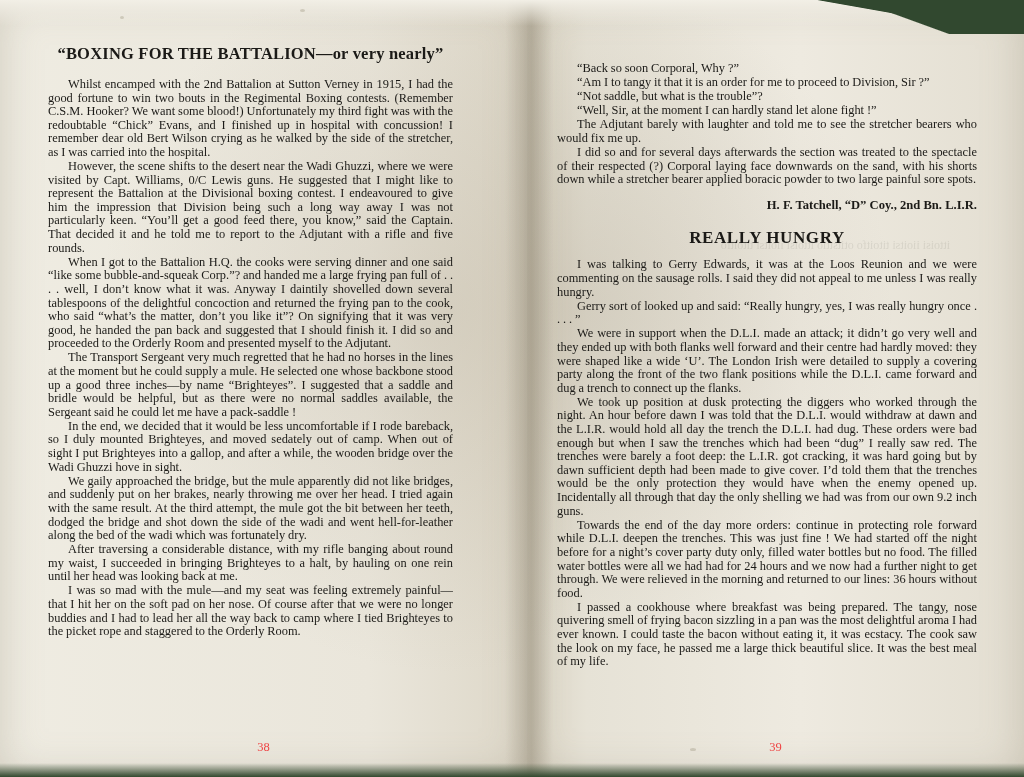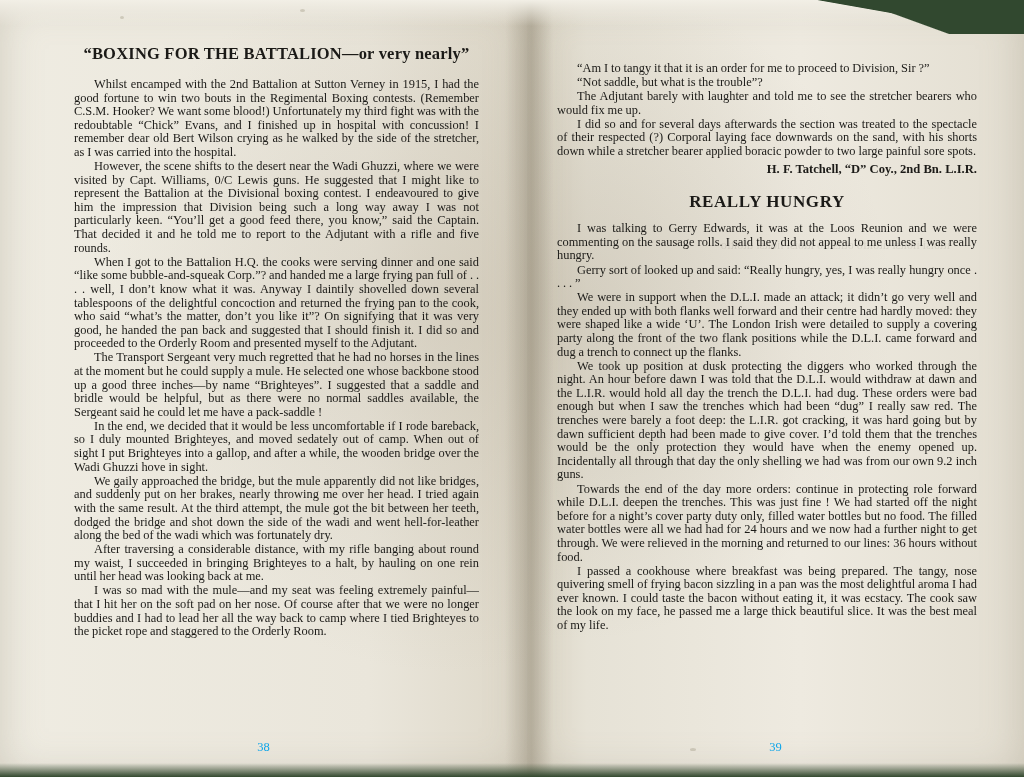--- a/index.html
+++ b/index.html
@@ -100,21 +100,21 @@
     height: 14px;
     background: linear-gradient(0deg, #33492f 0%, rgba(51,73,47,0.0) 100%);
     pointer-events: none;
   }
 
   .col {
     position: absolute;
     color: #1b1a17;
   }
   .col.left {
-    left: 74px;
+    left: 48px;
     top: 44px;
     width: 405px;
   }
   .col.right {
     left: 557px;
     top: 62px;
     width: 420px;
   }
 
   h1.article-title {
@@ -140,30 +140,30 @@
     margin: 0 0 0.5px 0;
     text-indent: 20px;
     font-family: "Liberation Serif", serif;
     word-spacing: -0.2px;
   }
   p.signature {
     font-size: 12.6px;
     line-height: 13.6px;
     text-align: right;
     font-weight: bold;
-    margin: 4px 0 0 0;
+    margin: 12px 0 0 0;
     font-family: "Liberation Serif", serif;
   }
   .folio {
     position: absolute;
     bottom: 22px;
     font-size: 12.5px;
     text-align: center;
     font-family: "Liberation Serif", serif;
-    color: #0ea5e9;
+    color: #ef4444;
   }
   .folio.left { left: 0; width: 527px; }
   .folio.right { left: 527px; width: 497px; }
 
   
   .showthrough {
     position: absolute;
     left: 570px;
     top: 238px;
     width: 380px;
@@ -213,22 +213,24 @@
       <p class="body">When I got to the Battalion H.Q. the cooks were serving dinner and one said “like some bubble-and-squeak Corp.”? and handed me a large frying pan full of . . . . well, I don’t know what it was. Anyway I daintily shovelled down several tablespoons of the delightful concoction and returned the frying pan to the cook, who said “what’s the matter, don’t you like it”? On signifying that it was very good, he handed the pan back and suggested that I should finish it. I did so and proceeded to the Orderly Room and presented myself to the Adjutant.</p>
       <p class="body">The Transport Sergeant very much regretted that he had no horses in the lines at the moment but he could supply a mule. He selected one whose backbone stood up a good three inches—by name “Brighteyes”. I suggested that a saddle and bridle would be helpful, but as there were no normal saddles available, the Sergeant said he could let me have a pack-saddle !</p>
       <p class="body">In the end, we decided that it would be less uncomfortable if I rode bareback, so I duly mounted Brighteyes, and moved sedately out of camp. When out of sight I put Brighteyes into a gallop, and after a while, the wooden bridge over the Wadi Ghuzzi hove in sight.</p>
       <p class="body">We gaily approached the bridge, but the mule apparently did not like bridges, and suddenly put on her brakes, nearly throwing me over her head. I tried again with the same result. At the third attempt, the mule got the bit between her teeth, dodged the bridge and shot down the side of the wadi and went hell-for-leather along the bed of the wadi which was fortunately dry.</p>
       <p class="body">After traversing a considerable distance, with my rifle banging about round my waist, I succeeded in bringing Brighteyes to a halt, by hauling on one rein until her head was looking back at me.</p>
       <p class="body">I was so mad with the mule—and my seat was feeling extremely painful—that I hit her on the soft pad on her nose. Of course after that we were no longer buddies and I had to lead her all the way back to camp where I tied Brighteyes to the picket rope and staggered to the Orderly Room.</p>
     </div>
     <div class="folio left">38</div>
 
     <div class="col right">
+      <p class="body">“Back so soon Corporal, Why ?”</p>
       <p class="body">“Am I to tangy it that it is an order for me to proceed to Division, Sir ?”</p>
       <p class="body">“Not saddle, but what is the trouble”?</p>
+      <p class="body">“Well, Sir, at the moment I can hardly stand let alone fight !”</p>
       <p class="body">The Adjutant barely with laughter and told me to see the stretcher bearers who would fix me up.</p>
       <p class="body">I did so and for several days afterwards the section was treated to the spectacle of their respected (?) Corporal laying face downwards on the sand, with his shorts down while a stretcher bearer applied boracic powder to two large painful sore spots.</p>
       <p class="signature">H. F. Tatchell, “D” Coy., 2nd Bn. L.I.R.</p>
 
       <h2 class="section-title">REALLY HUNGRY</h2>
 
       <p class="body">I was talking to Gerry Edwards, it was at the Loos Reunion and we were commenting on the sausage rolls. I said they did not appeal to me unless I was really hungry.</p>
       <p class="body">Gerry sort of looked up and said: “Really hungry, yes, I was really hungry once . . . . ”</p>
       <p class="body">We were in support when the D.L.I. made an attack; it didn’t go very well and they ended up with both flanks well forward and their centre had hardly moved: they were shaped like a wide ‘U’. The London Irish were detailed to supply a covering party along the front of the two flank positions while the D.L.I. came forward and dug a trench to connect up the flanks.</p>
       <p class="body">We took up position at dusk protecting the diggers who worked through the night. An hour before dawn I was told that the D.L.I. would withdraw at dawn and the L.I.R. would hold all day the trench the D.L.I. had dug. These orders were bad enough but when I saw the trenches which had been “dug” I really saw red. The trenches were barely a foot deep: the L.I.R. got cracking, it was hard going but by dawn sufficient depth had been made to give cover. I’d told them that the trenches would be the only protection they would have when the enemy opened up. Incidentally all through that day the only shelling we had was from our own 9.2 inch guns.</p>

